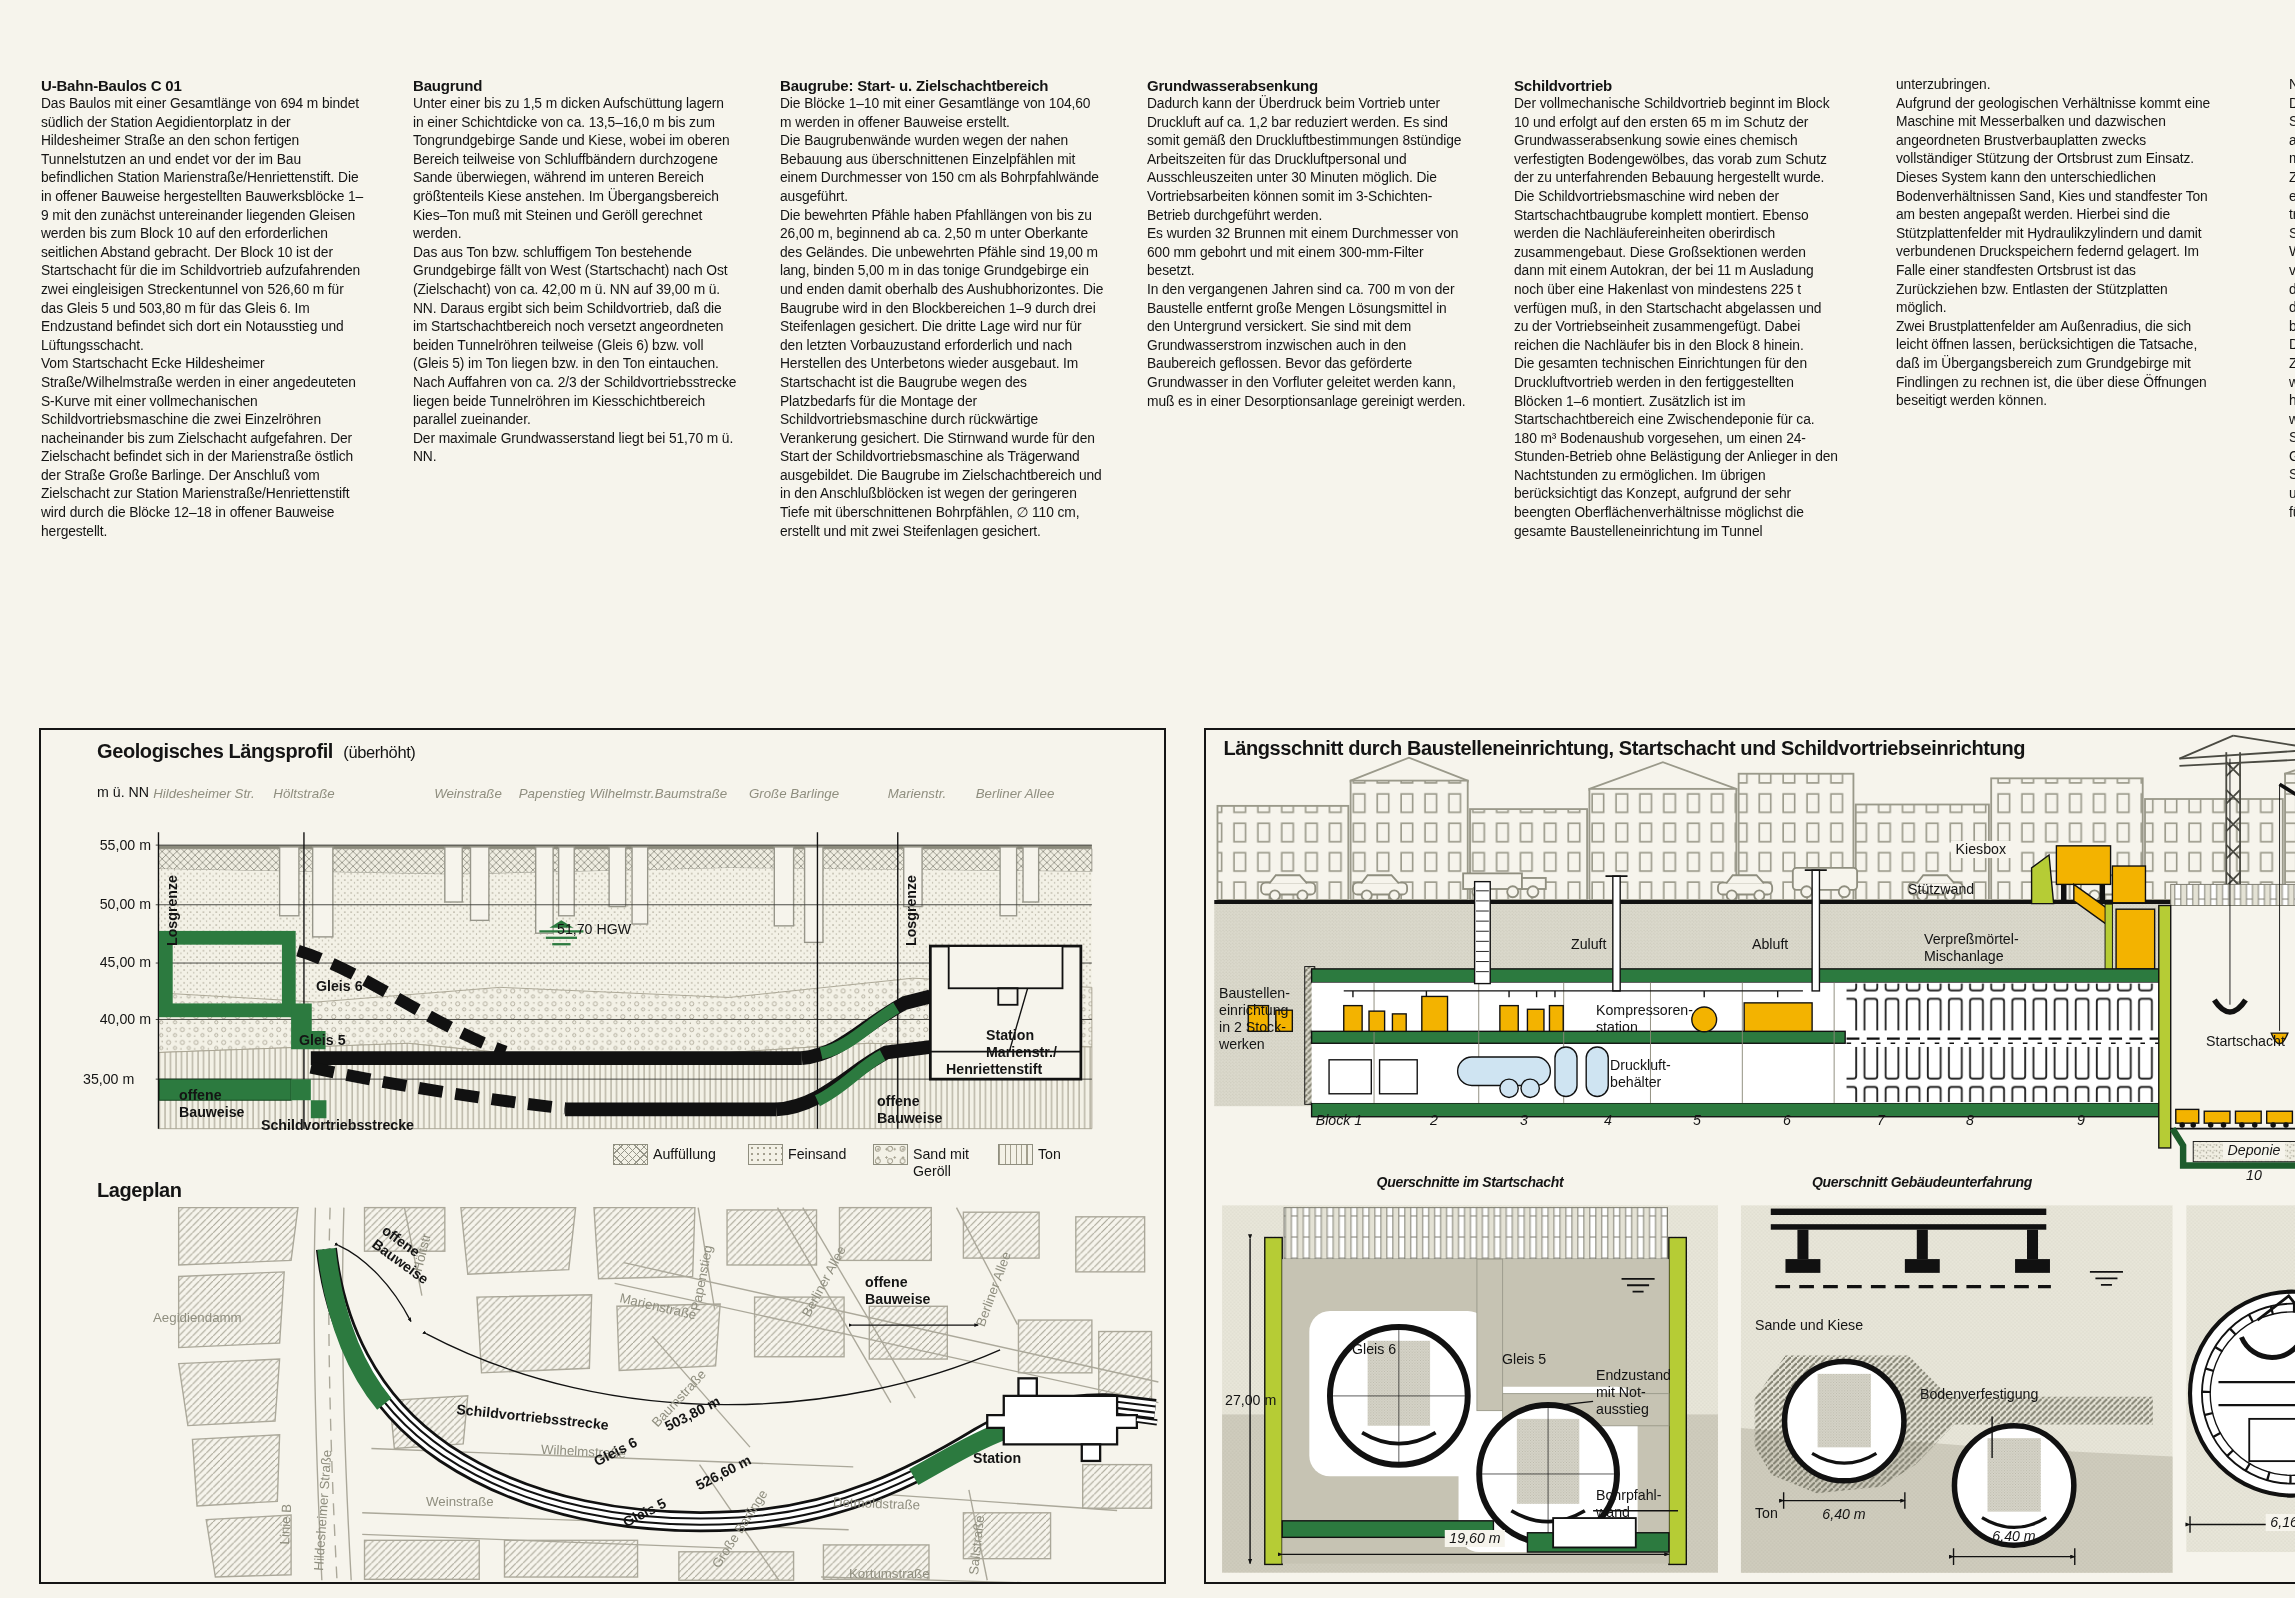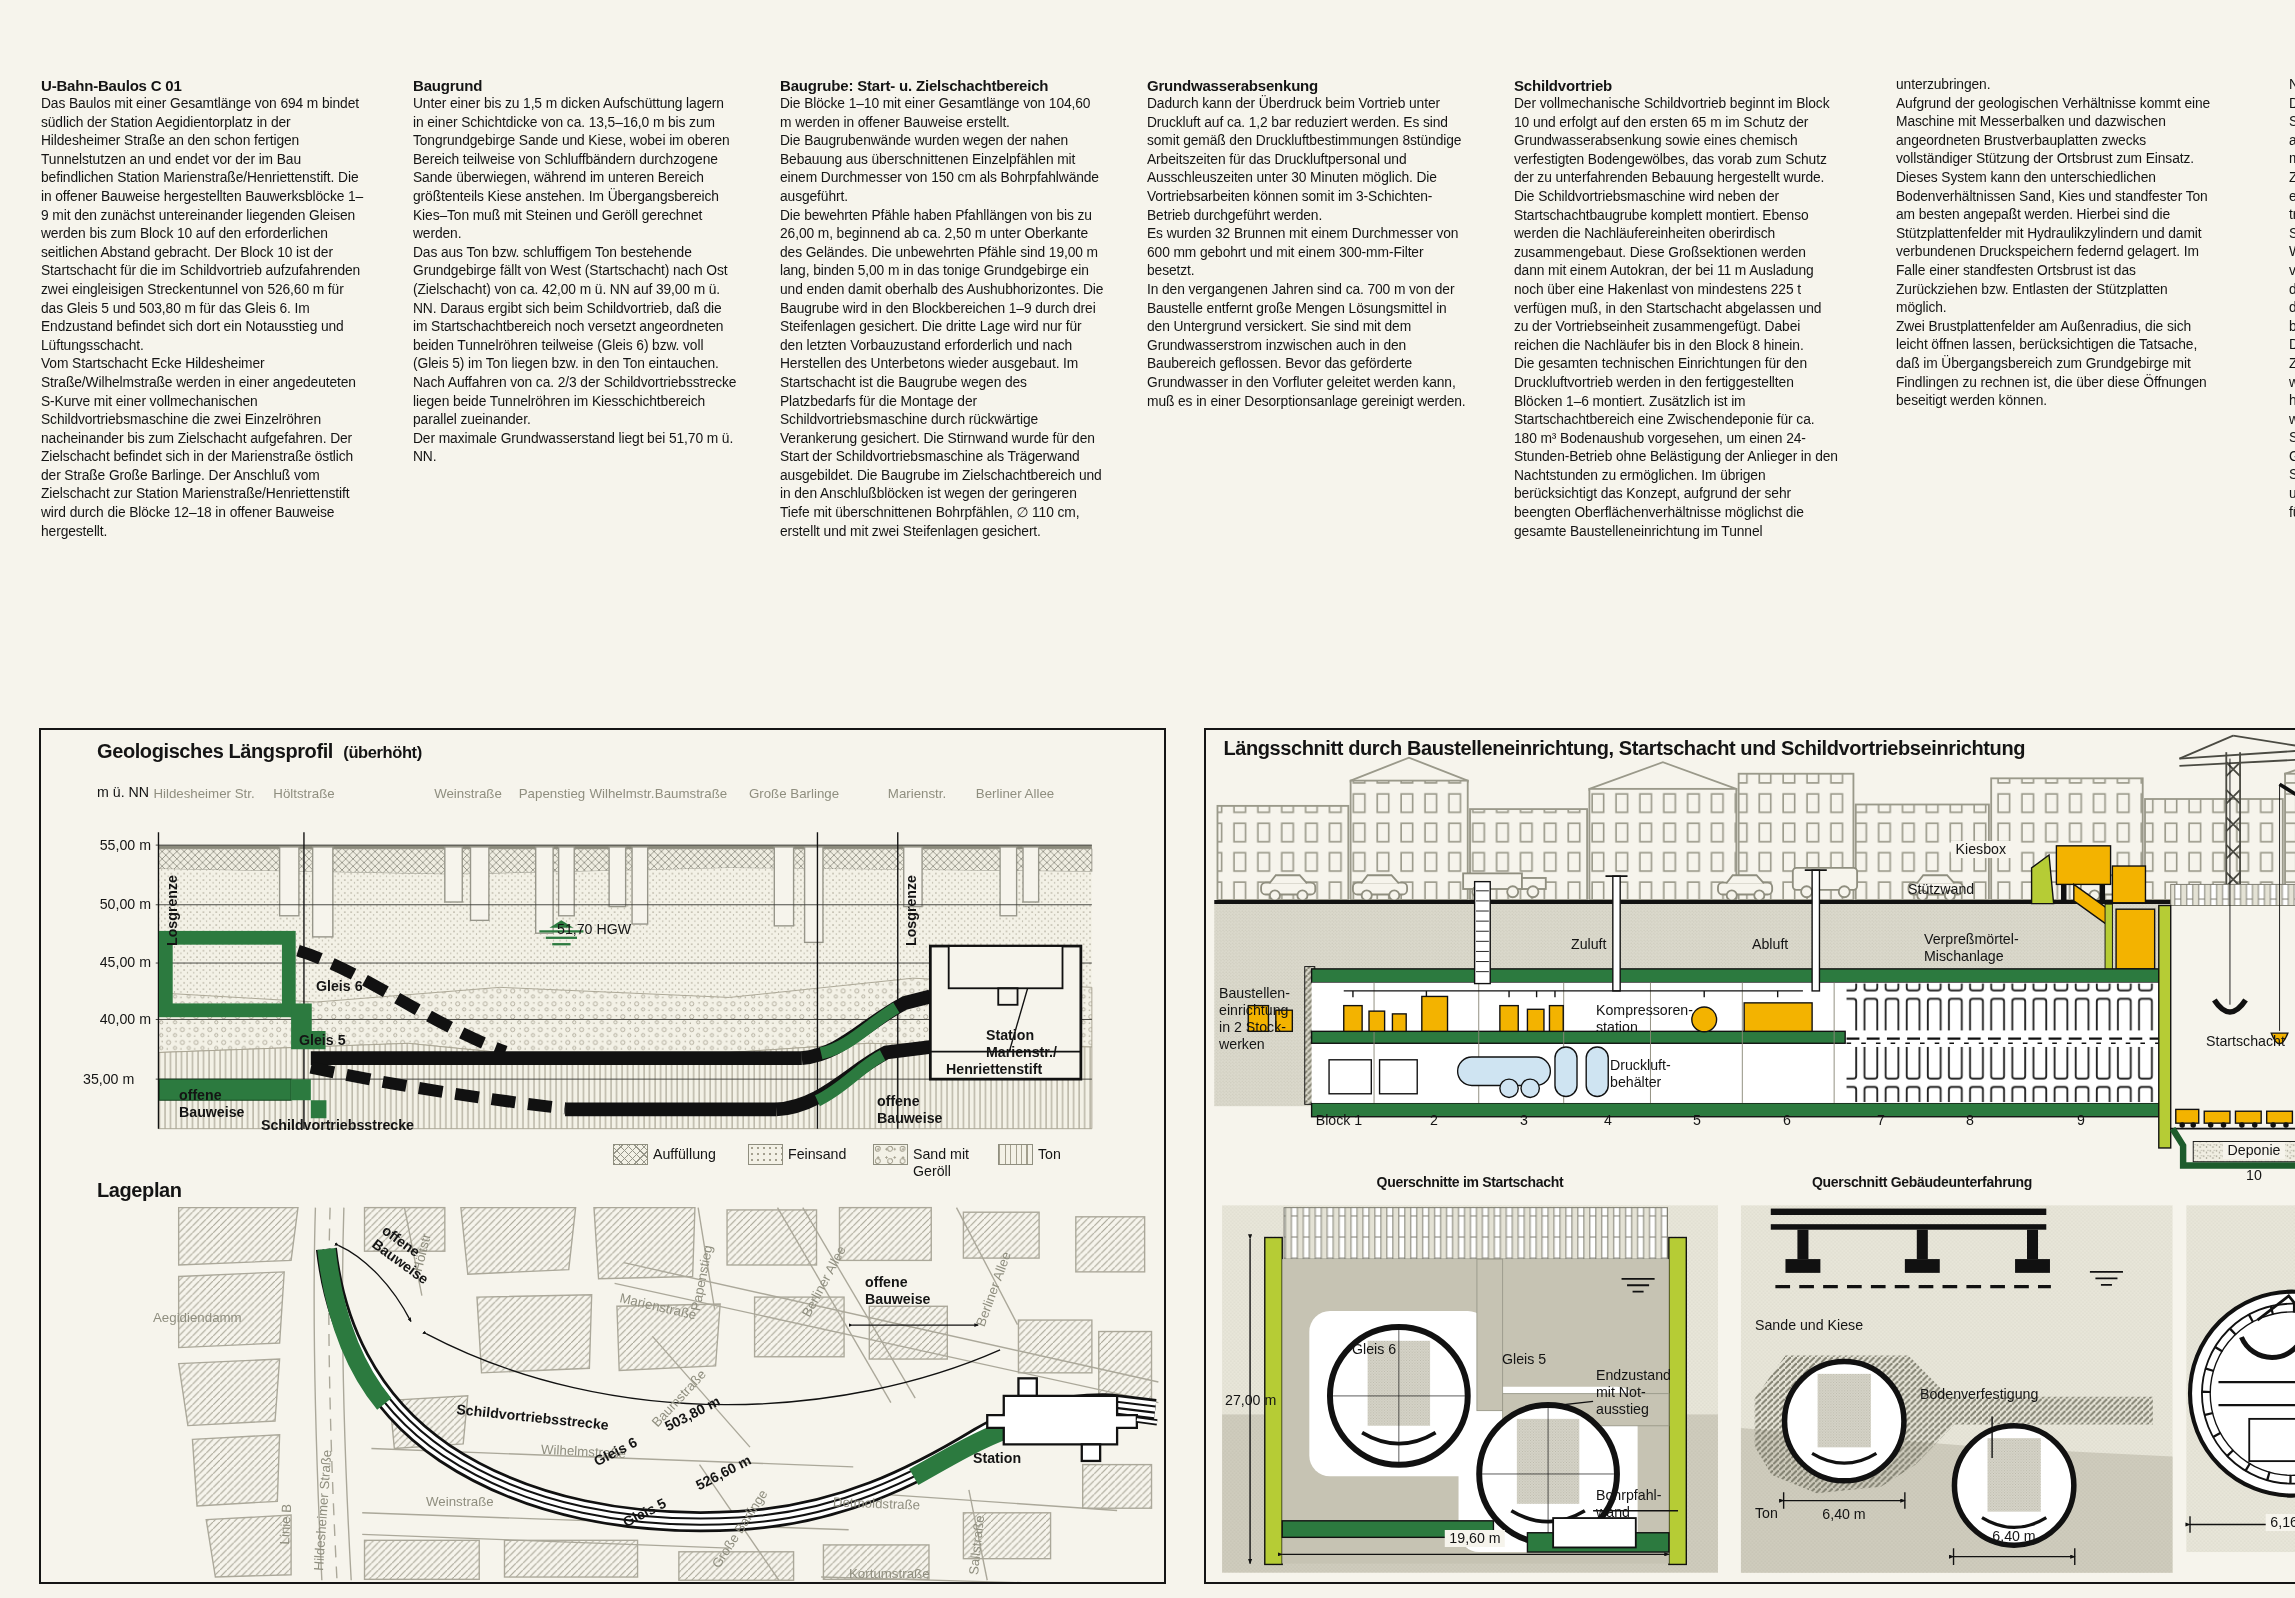--- a/index.html
+++ b/index.html
@@ -9,21 +9,21 @@
   .col p{margin:0;}
   .panel{position:absolute;background:#f6f4ec;border:2.3px solid #151515;box-sizing:border-box;}
   .panel>svg{position:absolute;left:0;top:0;}
   .lb{position:absolute;font-size:14.2px;line-height:17px;white-space:nowrap;}
   .b{font-weight:bold;}
   .g{color:#8f8e7f;}
   .sm{font-size:13.3px;}
   .t1{font-size:20px;font-weight:bold;letter-spacing:-0.4px;}
   .t2{font-size:14px;font-weight:bold;letter-spacing:-0.3px;}
   .wb{background:#f6f4ec;padding:0 4.6px;}
-  .c{transform:translateX(-50%);}
+  .c{transform:translateX(-50%);font-style:italic;}
   .w{white-space:normal;}
   .sw{position:absolute;width:35px;height:21px;border:1.4px solid #8f8e7f;background-color:#f3f1e6;box-sizing:border-box;}
   .sw-auf{background-image:repeating-linear-gradient(45deg,#97968a 0 0.9px,transparent 0.9px 5.5px),repeating-linear-gradient(135deg,#97968a 0 0.9px,transparent 0.9px 5.5px);}
   .sw-fei{background-image:radial-gradient(#a39f8e 0.8px,transparent 1px);background-size:6px 6px;}
   .sw-ger{background-image:radial-gradient(circle at 3.7px 3.7px,transparent 1.8px,#a39f8e 2.1px,#a39f8e 2.8px,transparent 3px),radial-gradient(#a39f8e 0.9px,transparent 1.1px);background-size:12.4px 12.4px,8.3px 8.3px;}
   .sw-ton{background-image:repeating-linear-gradient(90deg,#a39f8e 0 1.1px,transparent 1.1px 5.5px);}
 </style>
 </head>
 <body>
 
@@ -237,21 +237,21 @@
         <line x1="2388" y1="1502" x2="2432" y2="1508" stroke="#fff" stroke-width="6"></line>
 
         <g stroke="#111" stroke-width="3" fill="none">
           <path d="M648,1122 C706,1148 766,1210 806,1288" marker-start="url(#arL)" marker-end="url(#arL)"></path>
           <line x1="1768" y1="1296" x2="2042" y2="1296" marker-start="url(#arL)" marker-end="url(#arL)"></line>
           <path d="M840,1315 C1250,1530 1750,1500 2090,1350" marker-start="url(#arL)"></path>
         </g>
       </g>
     </svg>
 
-    <div class="lb t1" style="left:56px;top:13px"><span>Geologisches Längsprofil</span>&nbsp;&nbsp;<span style="font-weight:bold;font-size:16.5px">(überhöht)</span></div>
+    <div class="lb t1" style="left:56px;top:13px"><span>Geologisches Längsprofil</span>&nbsp;&nbsp;<span style="font-weight:normal;font-size:16.5px">(überhöht)</span></div>
     <div class="lb" style="left:56px;top:54px">m ü. NN</div>
     <div class="lb g sm c" style="left:163px;top:55px">Hildesheimer Str.</div>
     <div class="lb g sm c" style="left:263px;top:55px">Höltstraße</div>
     <div class="lb g sm c" style="left:427px;top:55px">Weinstraße</div>
     <div class="lb g sm c" style="left:511px;top:55px">Papenstieg</div>
     <div class="lb g sm c" style="left:581px;top:55px">Wilhelmstr.</div>
     <div class="lb g sm c" style="left:650px;top:55px">Baumstraße</div>
     <div class="lb g sm c" style="left:753px;top:55px">Große Barlinge</div>
     <div class="lb g sm c" style="left:876px;top:55px">Marienstr.</div>
     <div class="lb g sm c" style="left:974px;top:55px">Berliner Allee</div>

